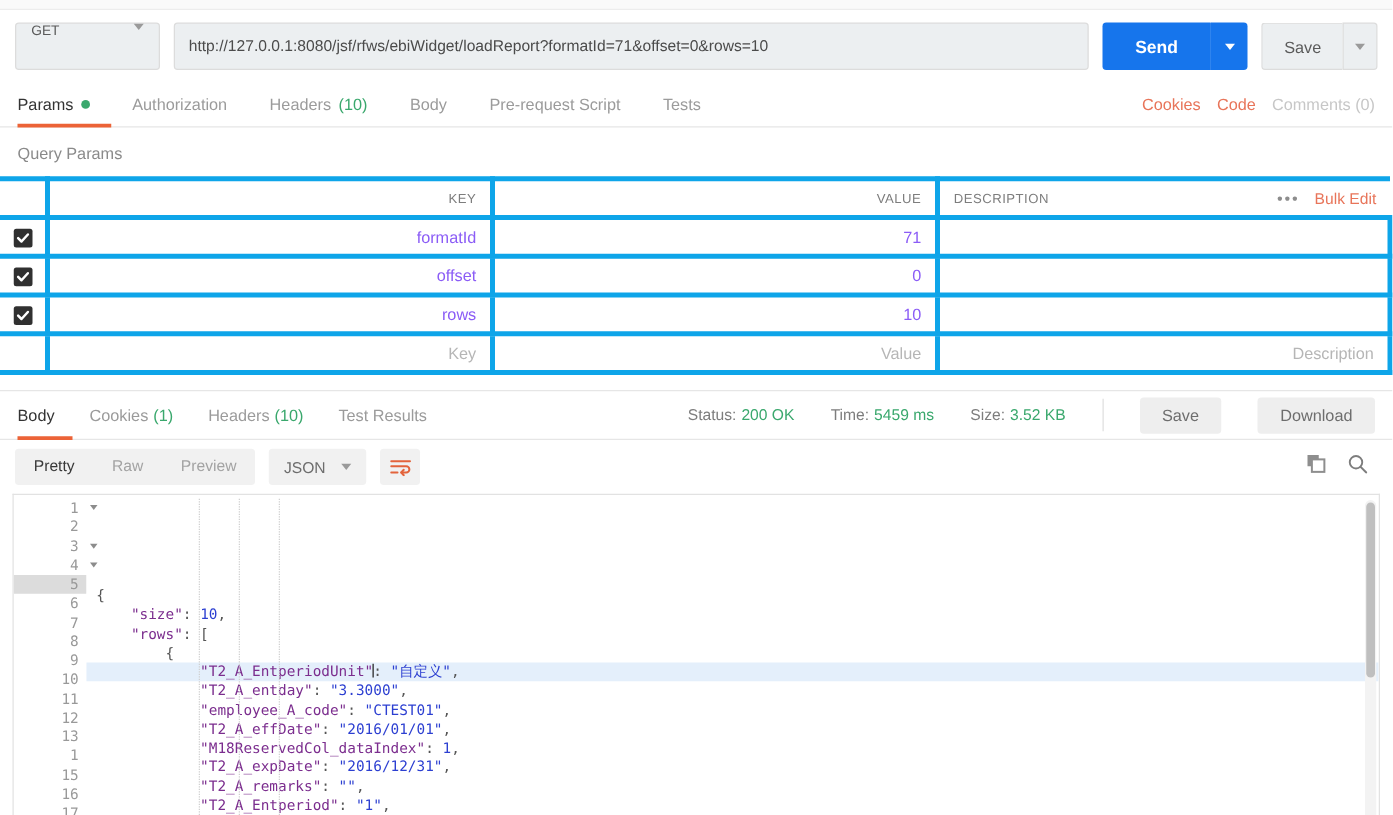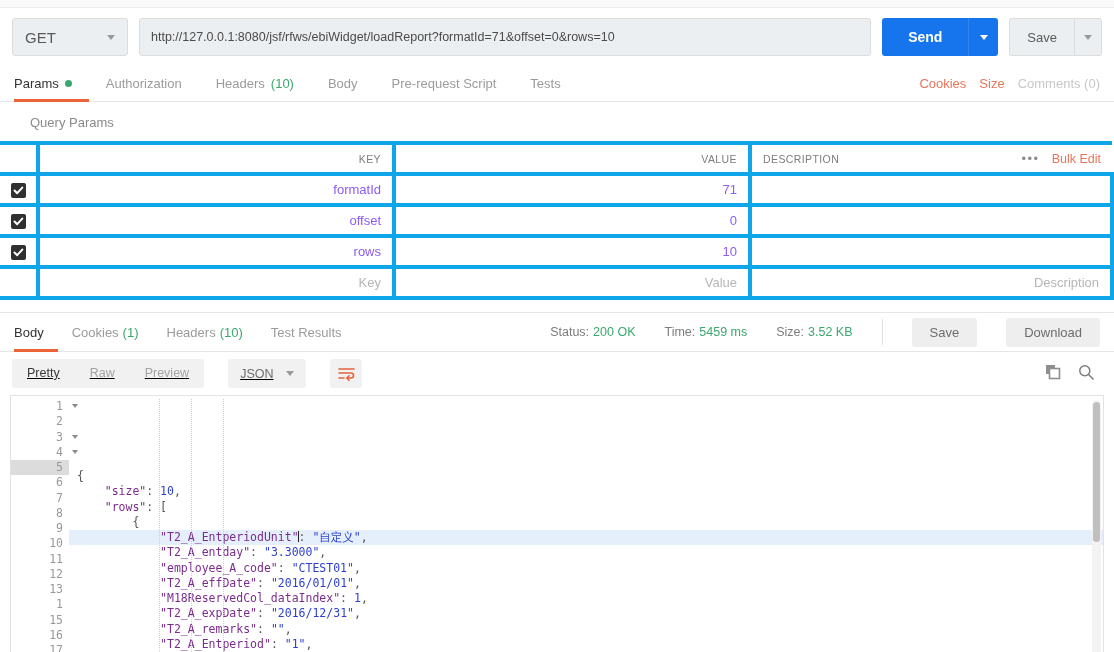--- a/index.html
+++ b/index.html
@@ -15,22 +15,22 @@
   .top-strip { height: 8px; background: #fafafa; border-bottom: 1px solid #ededed; }
 
   
   .url-bar {
     height: 58px; display: flex; align-items: center;
     padding: 0 12px; gap: 0; background: #fff;
   }
   .method-select {
     width: 116px; height: 38px;
     background: #eceff1; border: 1px solid #dcdcdc; border-radius: 3px;
-    display: flex; align-items: center; justify-content: space-between;
-    padding: 0 12px; font-size: 15px; color: #5a5a5a; cursor: pointer;
+    display: flex; justify-content: space-between;
+    padding: 0 12px; font-size: 11px; color: #5a5a5a; cursor: pointer;
     flex-shrink: 0;
   }
   .caret-dn { width:0; height:0; border-left:4px solid transparent; border-right:4px solid transparent; border-top:5px solid #9a9a9a; }
   .url-input {
     flex: 1; height: 38px; margin-left: 11px;
     background: #eceff1; border: 1px solid #dcdcdc; border-radius: 3px;
     display: flex; align-items: center; padding: 0 11px;
     font-size: 12.5px; color: #4b4b4b; overflow: hidden; white-space: nowrap;
   }
   .send-group { display: flex; margin-left: 11px; flex-shrink: 0; }
@@ -73,21 +73,21 @@
     content: ''; position: absolute; left: 0; right: 0; bottom: -1px;
     height: 3px; background: #ec6337;
   }
   .tab .dot { width: 7px; height: 7px; border-radius: 50%; background: #3aa86d; }
   .tab .cnt { color: #3aa86d; }
   .tabs-right { margin-left: auto; display: flex; align-items: center; gap: 13px; font-size: 13px; }
   .lnk-orange { color: #e8755a; cursor: pointer; }
   .lnk-grey { color: #c7c7c7; cursor: pointer; }
 
   
-  .qp-title { font-size: 13px; color: #8a8a8a; padding: 13px 14px 11px 30px; }
+  .qp-title { font-size: 13px; color: #8a8a8a; padding: 13px 14px 11px 14px; }
   .params-table { width: 100%; border-collapse: collapse; table-layout: fixed; }
   .params-table tr { height: 31px; }
   .params-table th, .params-table td {
     border: 4px solid #0ea5e9; text-align: right; font-weight: normal;
     padding: 0 11px; vertical-align: middle;
   }
   .params-table th {
     font-size: 10.5px; color: #7d7d7d; letter-spacing: .4px;
     background: #fff; height: 30px;
   }
@@ -128,21 +128,21 @@
   .rtab .cnt { color: #3aa86d; margin-left: 4px; }
   .meta { margin-left: auto; display: flex; align-items: center; gap: 29px; font-size: 12.5px; color: #7d7d7d; }
   .meta b { color: #3aa86d; font-weight: normal; margin-left: 4px; }
   .divider-v { width: 1px; height: 26px; background: #e0e0e0; }
   .meta-btn {
     background: #eeeeee; color: #6d6d6d; font-size: 13px;
     padding: 7px 18px; border-radius: 3px; cursor: pointer;
   }
 
   
-  .fmt-bar { height: 43px; display: flex; align-items: center; padding: 0 12px; gap: 24px; text-decoration: underline; }
+  .fmt-bar { height: 43px; display: flex; align-items: center; padding: 0 12px; gap: 11px; }
   .seg { background: #f1f1f1; border-radius: 3px; display: flex; height: 29px; align-items: center; }
   .seg span { font-size: 12.5px; color: #a3a3a3; padding: 0 15px; cursor: pointer; line-height: 29px; }
   .seg span.active { color: #393939; }
   .pill {
     background: #f1f1f1; border-radius: 3px; height: 29px; display: flex;
     align-items: center; gap: 13px; padding: 0 12px; font-size: 12.5px;
     color: #6d6d6d; cursor: pointer;
   }
   .wrap-btn {
     background: #f1f1f1; border-radius: 3px; width: 32px; height: 29px;
@@ -239,21 +239,21 @@
     <span>Body</span>
   </div>
   <div class="tab">
     <span>Pre-request Script</span>
   </div>
   <div class="tab">
     <span>Tests</span>
   </div>
   <div class="tabs-right">
     <span class="lnk-orange">Cookies</span>
-    <span class="lnk-orange">Size</span>
+    <span class="lnk-orange">Code</span>
     <span class="lnk-grey">Comments (0)</span>
   </div>
 </div>
 
 <div class="qp-title">Query Params</div>
 
 <table class="params-table">
   <thead>
     <tr>
       <th class="col-chk"></th>

